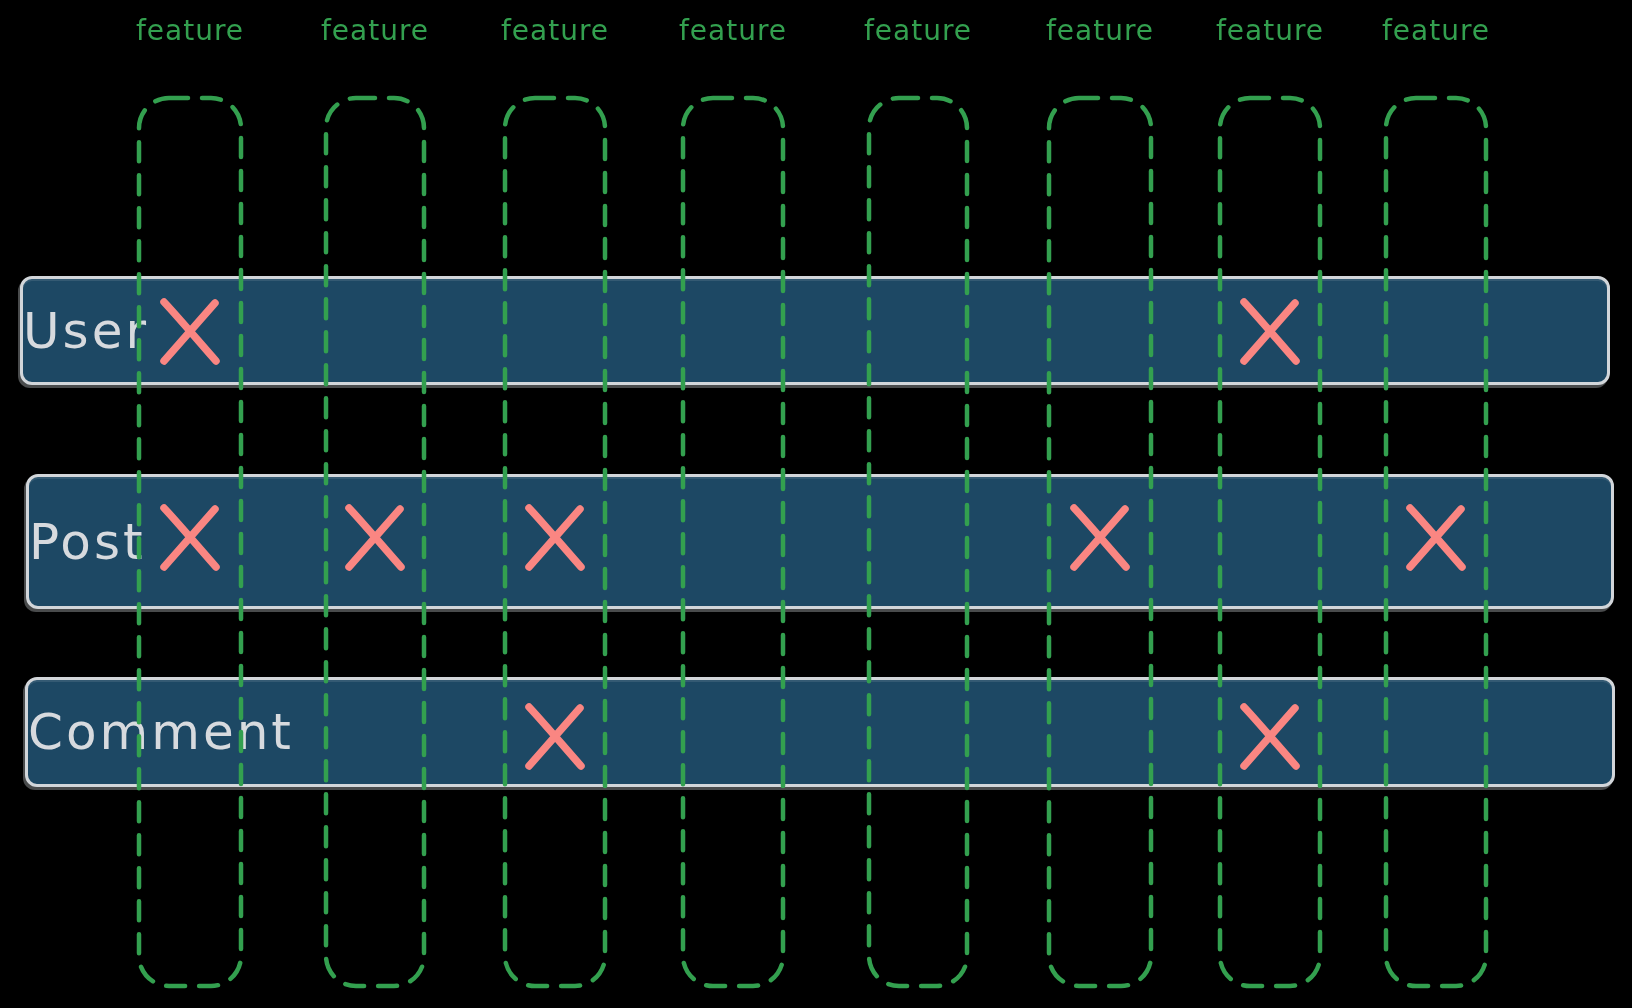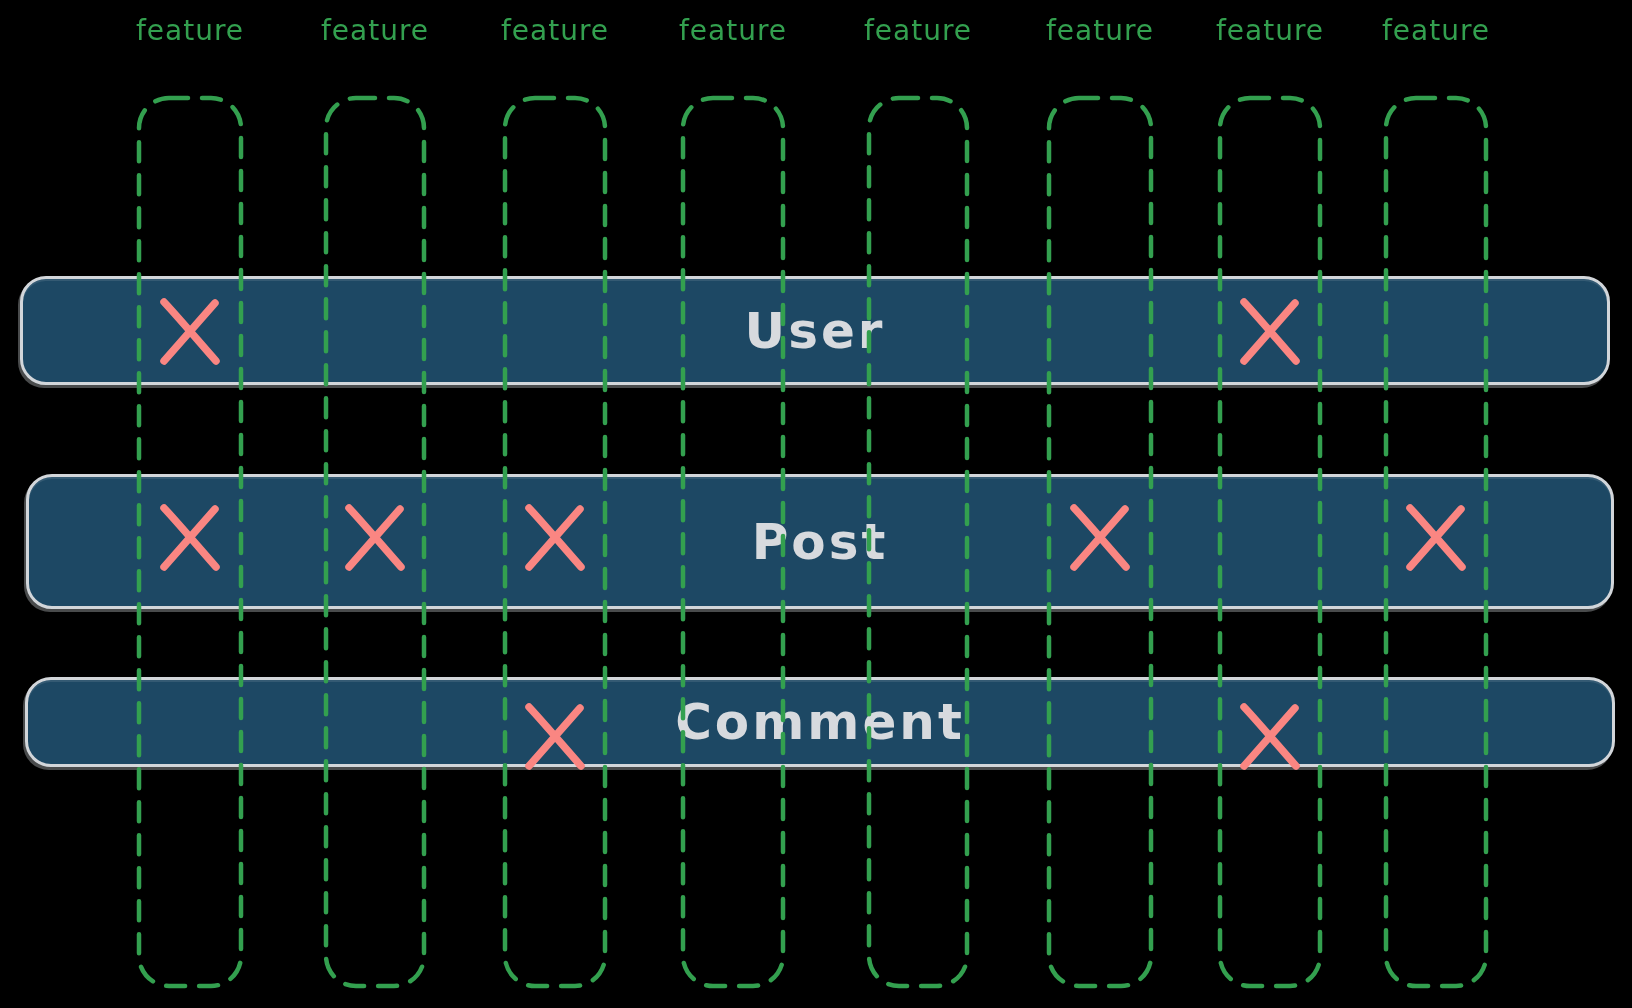--- a/index.html
+++ b/index.html
@@ -42,27 +42,25 @@
     stroke-width: 4.5;
     stroke-dasharray: 19 14;
     stroke-linecap: round;
   }
   
   .entity-row {
     position: absolute;
     z-index: 1;
     background: var(--navy);
     border: 3px solid var(--row-border);
-    border-radius: 26px;
+    border-radius: 12px;
     box-sizing: border-box;
     box-shadow: -2px 3px 0 rgba(210,214,218,0.35), inset 0 2px 0 rgba(255,255,255,0.10);
     display: flex;
     align-items: center;
-    justify-content: center;
-    font-weight: bold;
   }
   .row-label {
     position: relative;
     z-index: 6;
     color: var(--row-text);
     font-size: 50px;
     letter-spacing: 3px;
     white-space: nowrap;
   }
   .cross-stroke {
@@ -96,21 +94,21 @@
       <rect class="col-outline" x="1220" y="98" width="100" height="888" rx="30"></rect>
       <rect class="col-outline" x="1386" y="98" width="100" height="888" rx="30"></rect>
     </svg>
   <div id="rows-layer">
       <div class="entity-row" style="left: 20px; top: 276px; width: 1590px; height: 109px;">
         <span class="row-label">User</span>
       </div>
       <div class="entity-row" style="left: 26px; top: 474px; width: 1588px; height: 135px;">
         <span class="row-label">Post</span>
       </div>
-      <div class="entity-row" style="left: 25px; top: 677px; width: 1590px; height: 90px;">
+      <div class="entity-row" style="left: 25px; top: 677px; width: 1590px; height: 110px;">
         <span class="row-label">Comment</span>
       </div>
     </div>
   <svg id="crosses-layer" class="layer" viewBox="0 0 1632 1008">
       <g transform="translate(190,331)">
         <path class="cross-stroke" d="M-26,-29 C-11,-13 10,12 26,30"></path>
         <path class="cross-stroke" d="M25,-28 C10,-11 -11,13 -26,30"></path>
       </g>
       <g transform="translate(1270,331)">
         <path class="cross-stroke" d="M-26,-29 C-11,-13 10,12 26,30"></path>

